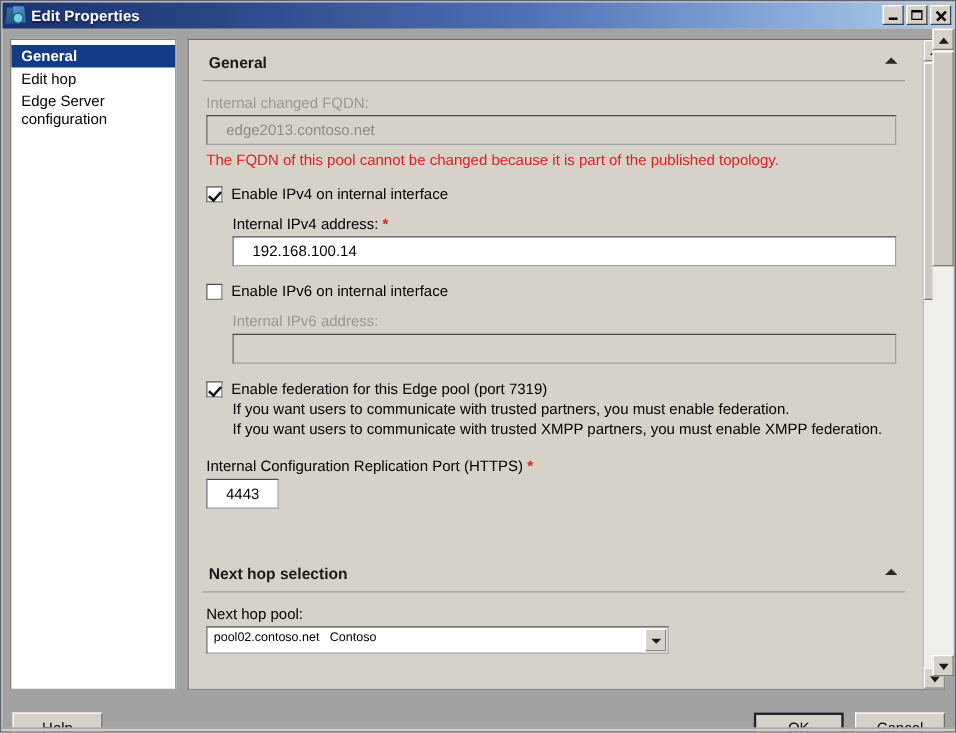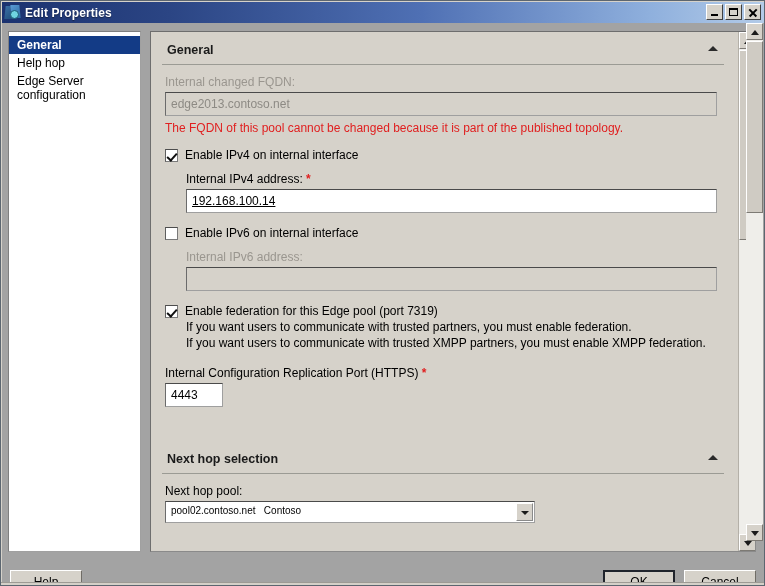--- a/index.html
+++ b/index.html
@@ -184,21 +184,21 @@
     margin: 10px 0 3px 3px;
   }
   .field-label.disabled { color: #9a968f; }
   .req { color: #e02020; font-weight: bold; }
 
   .txt {
     display: block;
     width: 552px;
     height: 24px;
     margin-left: 3px;
-    padding: 2px 5px;
+    padding: 2px 15px;
     font-family: "Liberation Sans", sans-serif;
     font-size: 12px;
     color: #000000;
     background: #ffffff;
     border: 1px solid #9f9f9f;
     border-top: 1px solid #4a4a4a;
     border-left: 1px solid #6b6b6b;
     outline: none;
   }
   .txt.disabled {
@@ -405,21 +405,21 @@
           <span class="g-close-a"></span>
           <span class="g-close-b"></span>
         </div>
     </div>
   </div>
 
   <div class="body-area">
 
     <div class="sidebar">
       <div class="side-item selected">General</div>
-      <div class="side-item">Help hop</div>
+      <div class="side-item">Edit hop</div>
       <div class="side-item">Edge Server configuration</div>
     </div>
 
     <div class="content-panel">
       <div class="scroll-viewport">
         <div class="scroll-inner">
 
           <div class="section-head">
             <span class="sh-title">General</span>
             <span class="chevron"></span>
@@ -431,21 +431,21 @@
 
           <div class="cbrow">
             <span class="cbox checked"></span>
             <span class="cblabel">Enable IPv4 on internal interface</span>
           </div>
 
           <div class="field-label" style="margin-left:24px;">
             <span>Internal IPv4 address:</span>
             <span class="req">*</span>
           </div>
-          <input class="txt" type="text" style="margin-left: 24px; width: 531px; text-decoration: underline;" value="192.168.100.14">
+          <input class="txt" type="text" style="margin-left: 24px; width: 531px;" value="192.168.100.14">
 
           <div class="cbrow">
             <span class="cbox"></span>
             <span class="cblabel">Enable IPv6 on internal interface</span>
           </div>
 
           <div class="field-label disabled" style="margin-left:24px;">Internal IPv6 address:</div>
           <input class="txt disabled" type="text" readonly="" disabled="" style="margin-left: 24px; width: 531px;" value="">
 
           <div class="cbrow">

